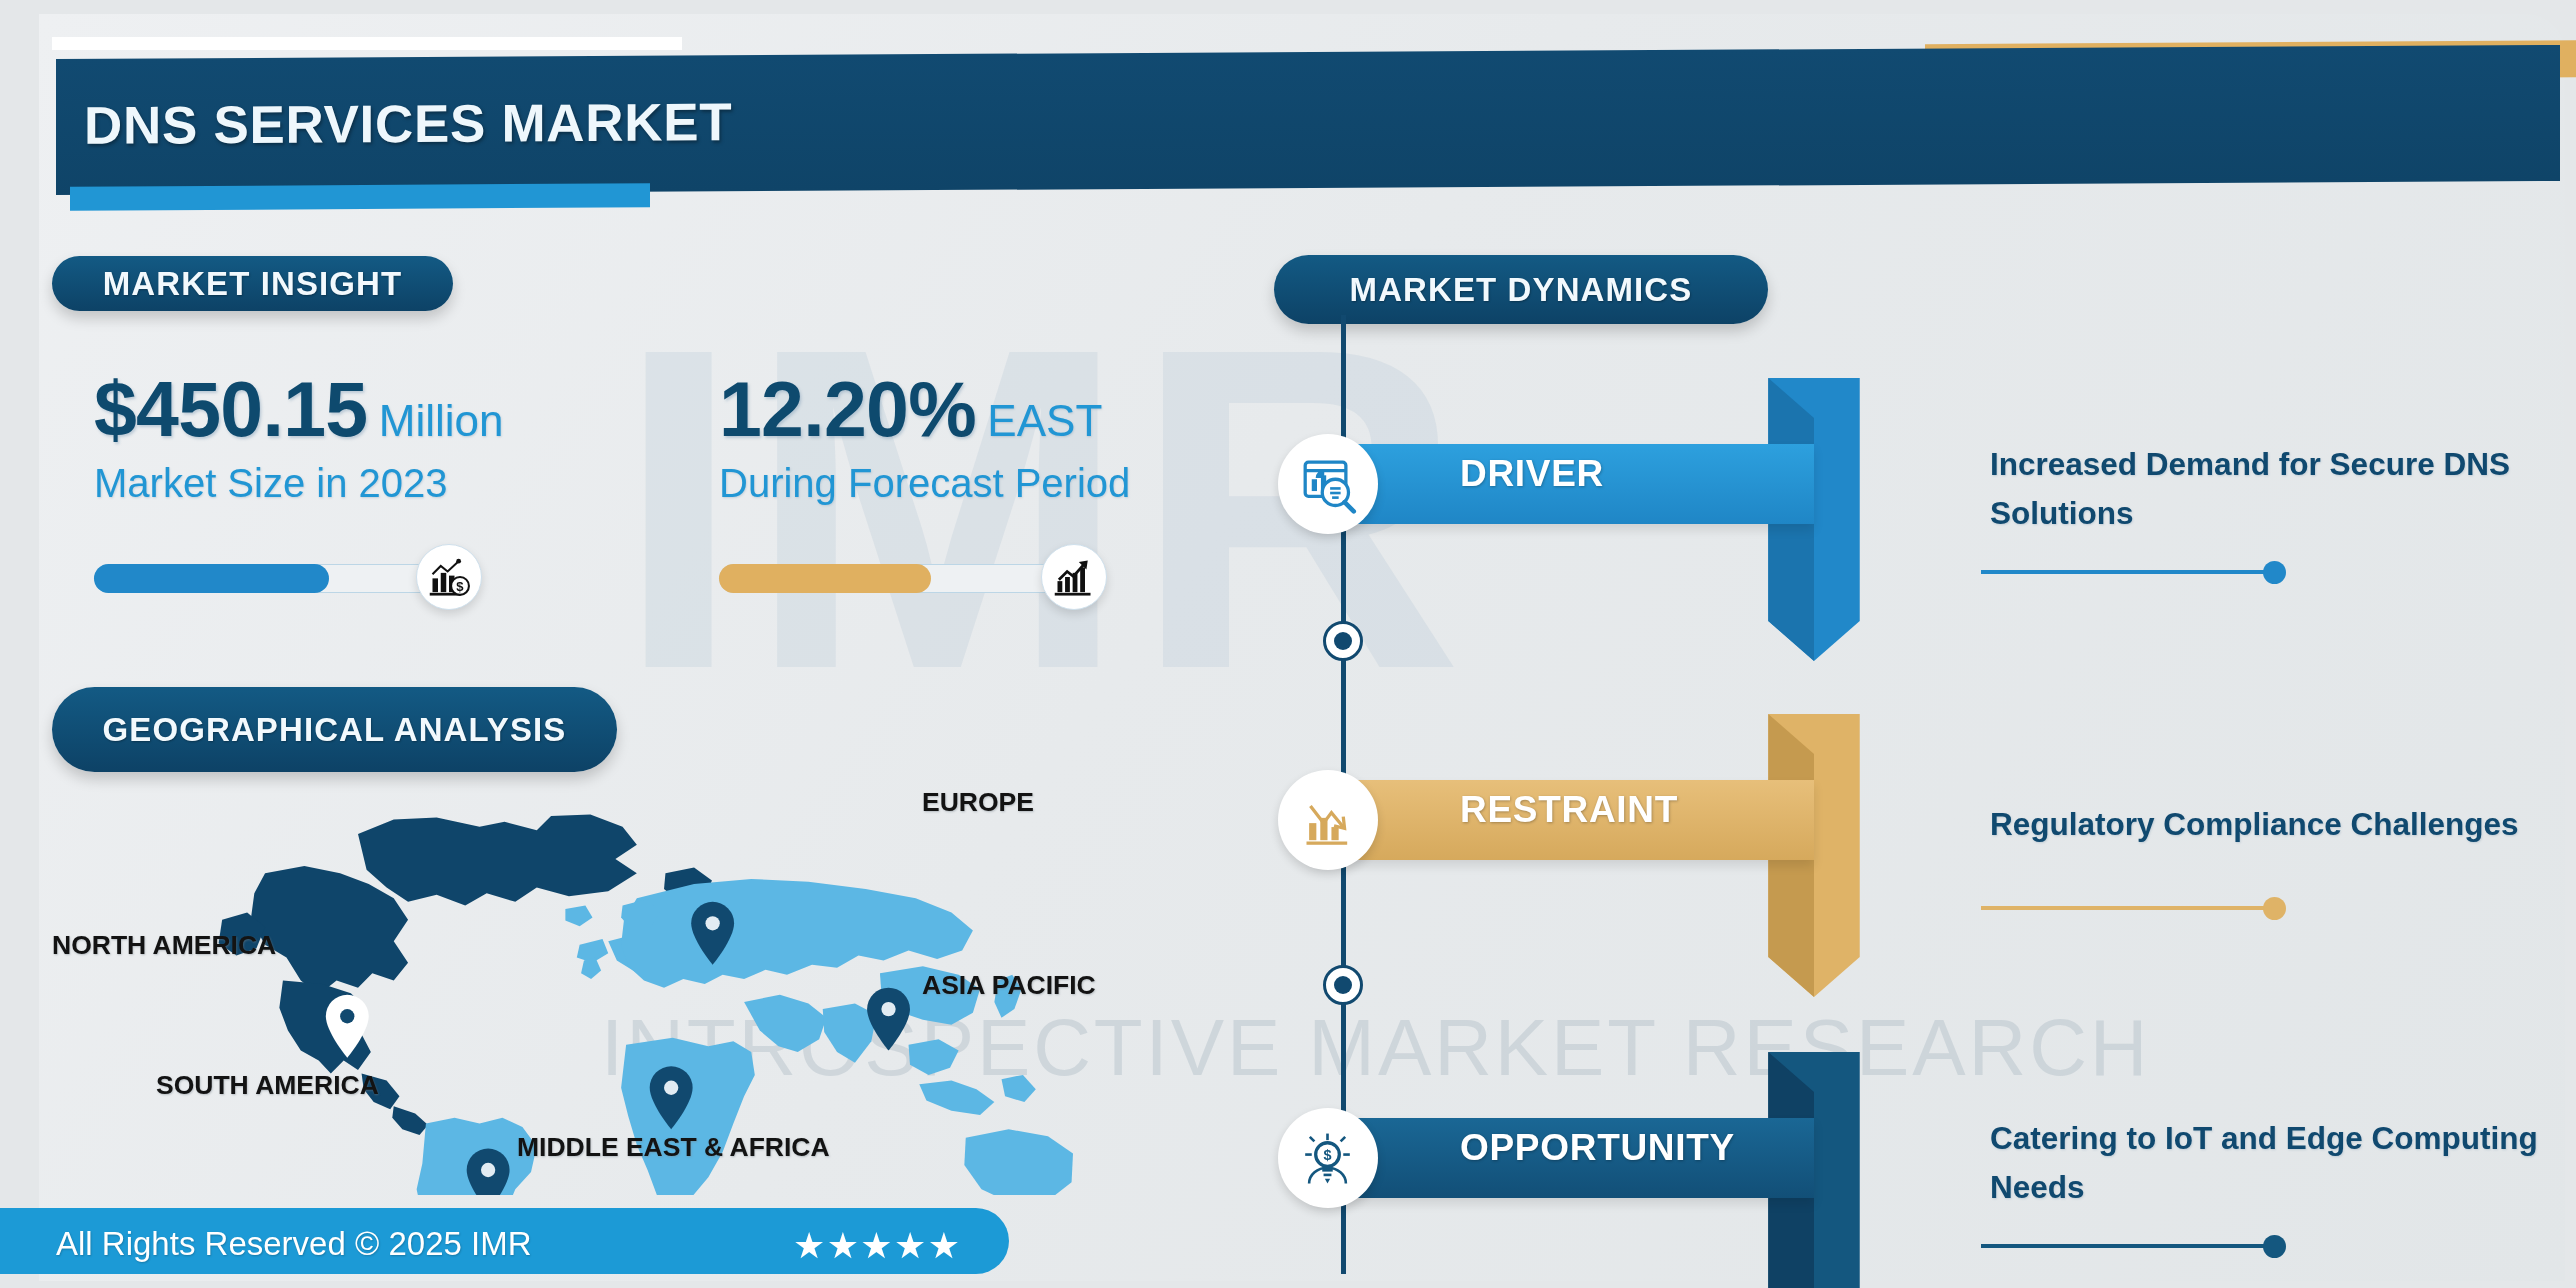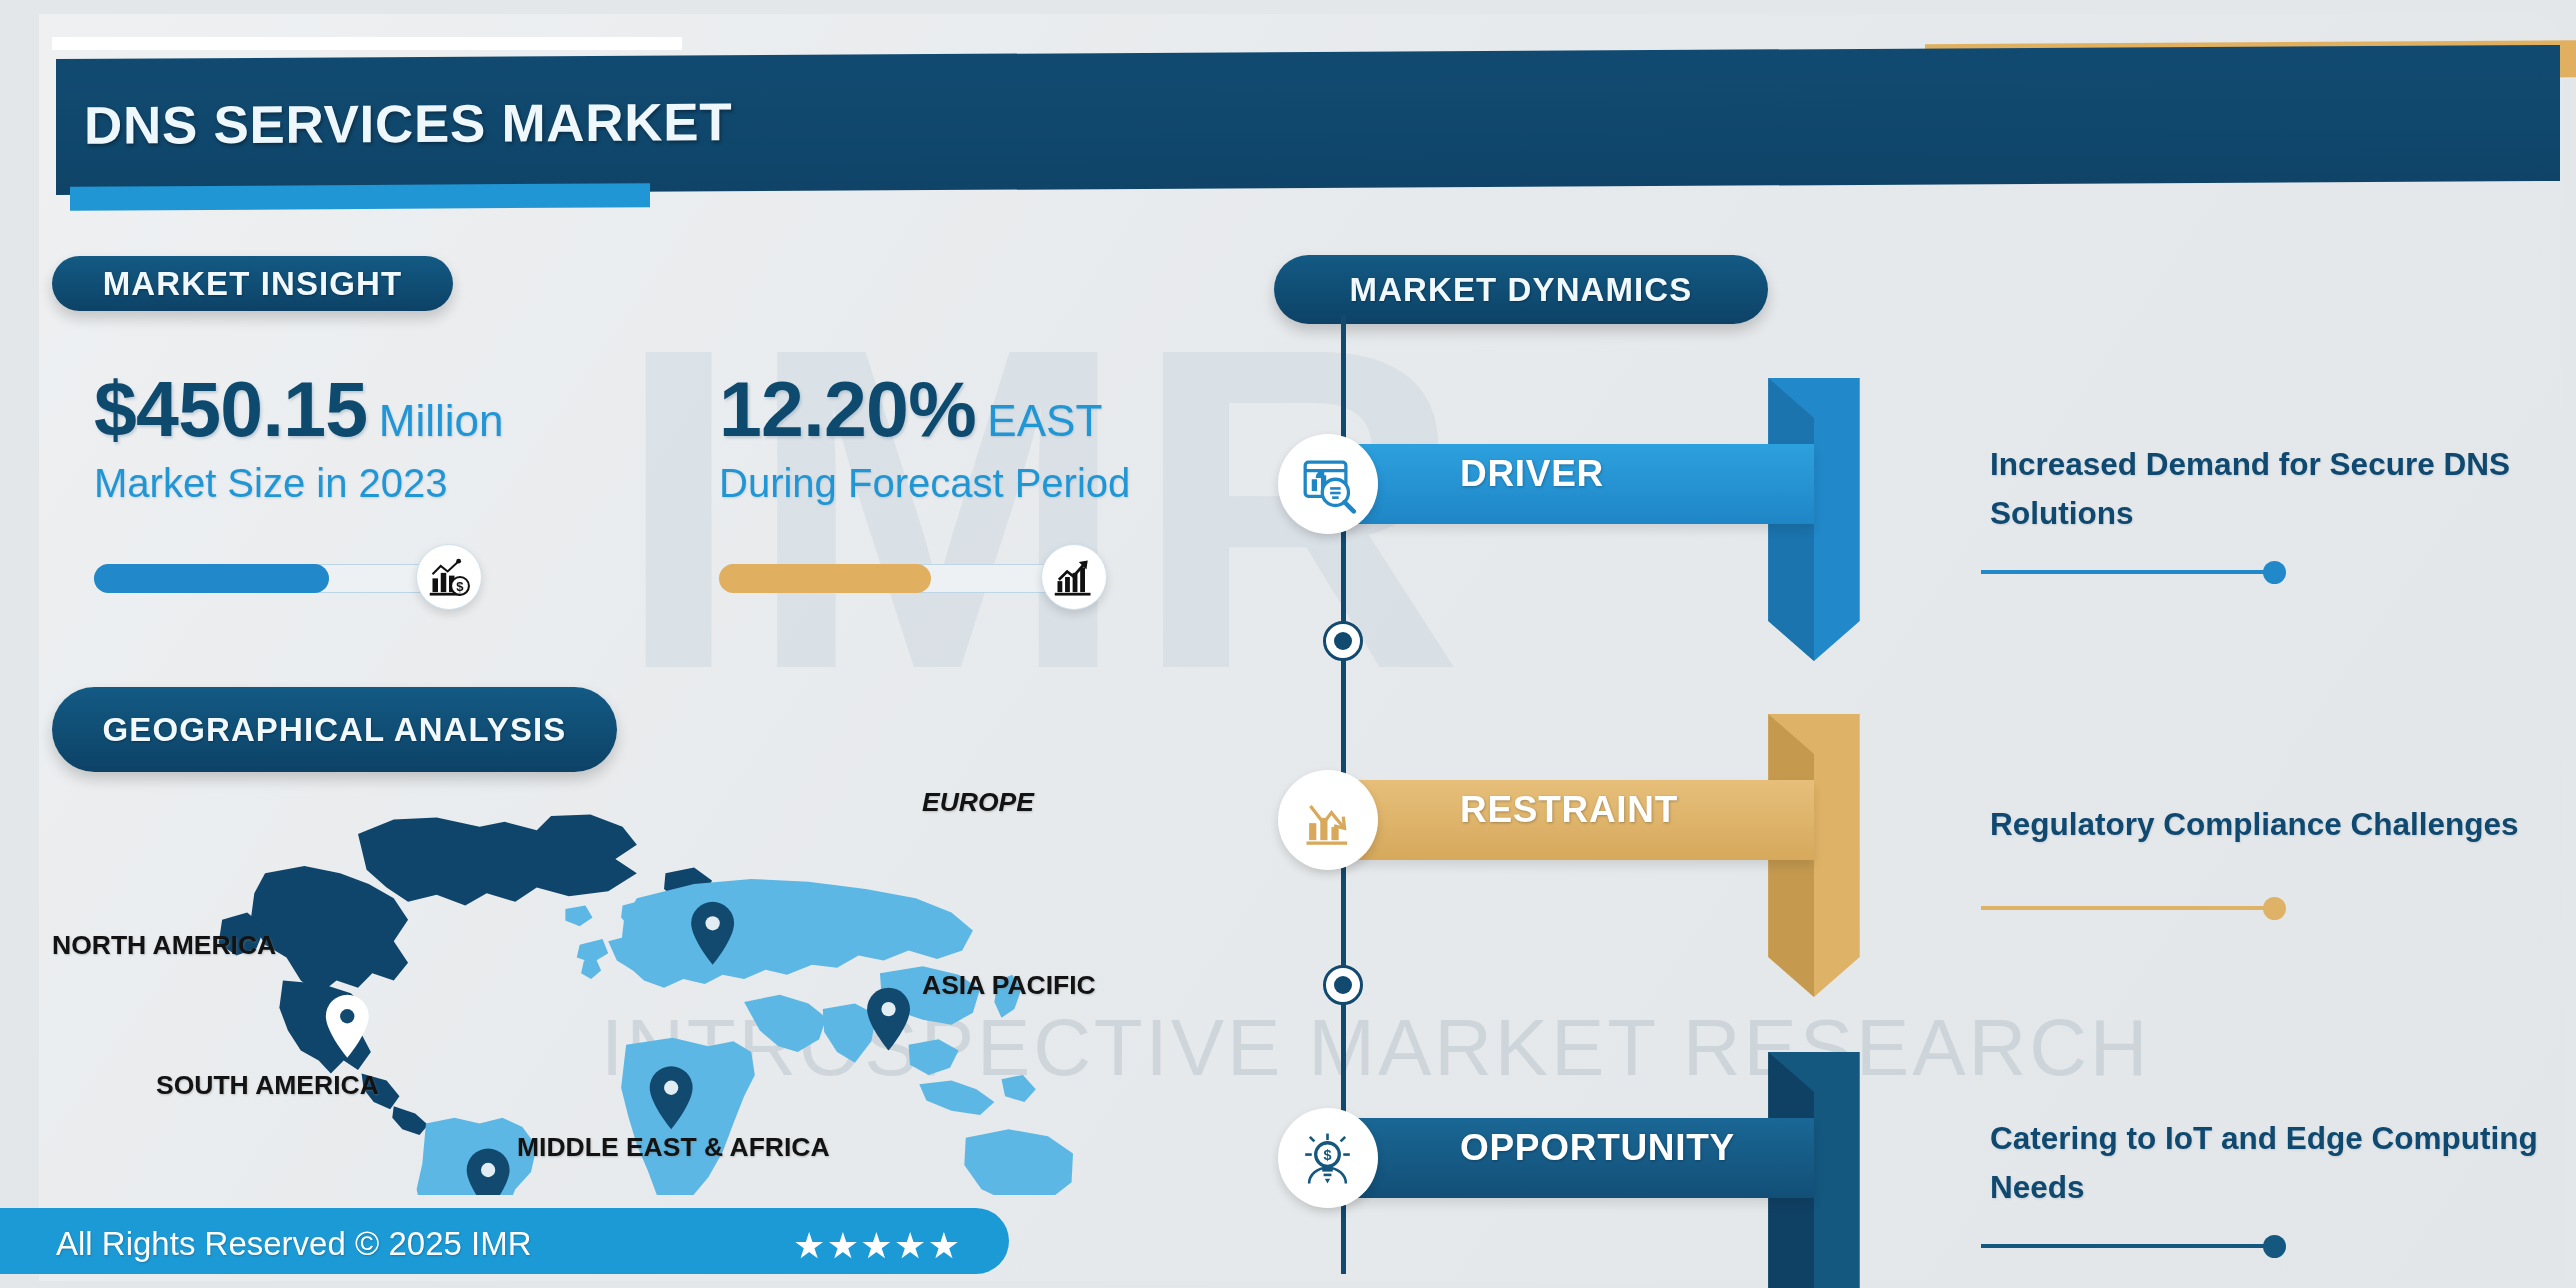--- a/index.html
+++ b/index.html
@@ -345,21 +345,21 @@
         <g>
           <path d="M658 450 a30 30 0 0 1 60 0 c0 22 -30 58 -30 58 s-30 -36 -30 -58 z"></path>
           <circle cx="688" cy="450" r="10" fill="#e2ecf3"></circle>
         </g>
       </g>
     </svg>
   </div>
 
   <div class="map-label" style="left:52px; top:930px;">NORTH AMERICA</div>
   <div class="map-label" style="left:156px; top:1070px;">SOUTH AMERICA</div>
-  <div class="map-label" style="left:922px; top:787px;font-style:italic;">EUROPE</div>
+  <div class="map-label" style="left:922px; top:787px;">EUROPE</div>
   <div class="map-label" style="left:922px; top:970px;">ASIA PACIFIC</div>
   <div class="map-label" style="left:517px; top:1132px;">MIDDLE EAST &amp; AFRICA</div>
 
   <div class="pill" id="pill-dynamics">MARKET DYNAMICS</div>
 
   <div id="dyn">
     <div class="spine"></div>
     <div class="node" style="top:306px;">
         <i></i>
       </div>

